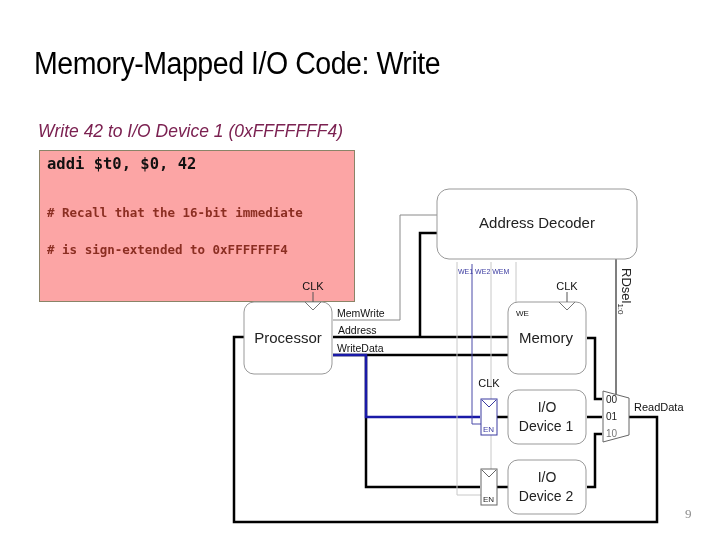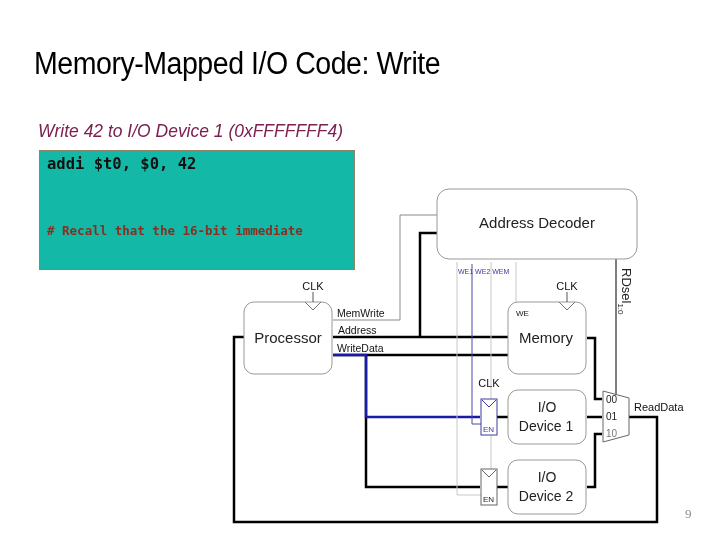--- a/index.html
+++ b/index.html
@@ -1,35 +1,36 @@
 <!DOCTYPE html>
 <html><head>
 <meta charset="utf-8">
 <style>
   html, body { margin: 0; padding: 0; background: #ffffff; }
   body { width: 720px; height: 540px; position: relative; overflow: hidden; font-family: "Liberation Sans", sans-serif; }
   .title { position: absolute; left: 34px; top: 46px; font-family: "Liberation Sans", sans-serif; font-size: 31px; font-weight: normal; color: #000; letter-spacing: -0.5px; transform: scaleX(0.92); transform-origin: left top; }
   .subtitle { position: absolute; left: 38px; top: 120px; font-family: "Liberation Sans", sans-serif; font-style: italic; font-size: 19px; color: #7b2151; transform: scaleX(0.92); transform-origin: left top; }
-  .codebox { position: absolute; left: 39px; top: 150px; width: 316px; height: 120px; background: #14b8a6; border: 1px solid #8a8468; box-sizing: border-box; }
+  .codebox { position: absolute; left: 39px; top: 150px; width: 316px; height: 152px; background: #fca5a5; border: 1px solid #8a8468; box-sizing: border-box; }
   .code-line { position: absolute; left: 7px; font-family: "DejaVu Sans Mono", monospace; white-space: pre; color: #111; }
   .code-main { font-size: 15.5px; font-weight: bold; }
   .code-comment { font-size: 12.5px; color: #8b2e22; font-weight: bold; }
   .pagenum { position: absolute; left: 685px; top: 506px; font-size: 13px; color: #8c8c8c; font-family: "Liberation Serif", serif; }
   svg.diagram { position: absolute; left: 0; top: 0; }
   svg text { font-family: "Liberation Sans", sans-serif; }
 </style>
 </head>
 <body>
 
 <div class="title">Memory-Mapped I/O Code: Write</div>
 <div class="subtitle">Write 42 to I/O Device 1 (0xFFFFFFF4)</div>
 
 <div class="codebox">
   <div class="code-line code-main" style="top:4px;">addi $t0, $0, 42</div>
-  <div class="code-line code-comment" style="top:72px;"># Recall that the 16-bit immediate</div>
+  <div class="code-line code-comment" style="top:54px;"># Recall that the 16-bit immediate</div>
+  <div class="code-line code-comment" style="top:91px;"># is sign-extended to 0xFFFFFFF4</div>
 </div>
 
 <svg class="diagram" width="720" height="540" viewBox="0 0 720 540">
 
   <g stroke="#8a8a8a" stroke-width="1" fill="none">
     <polyline points="333,320 400,320 400,215 437,215"></polyline>
   </g>
 
   <g stroke="#000" stroke-width="2.5" fill="none">
     <polyline points="420,337 420,233 437,233"></polyline>

